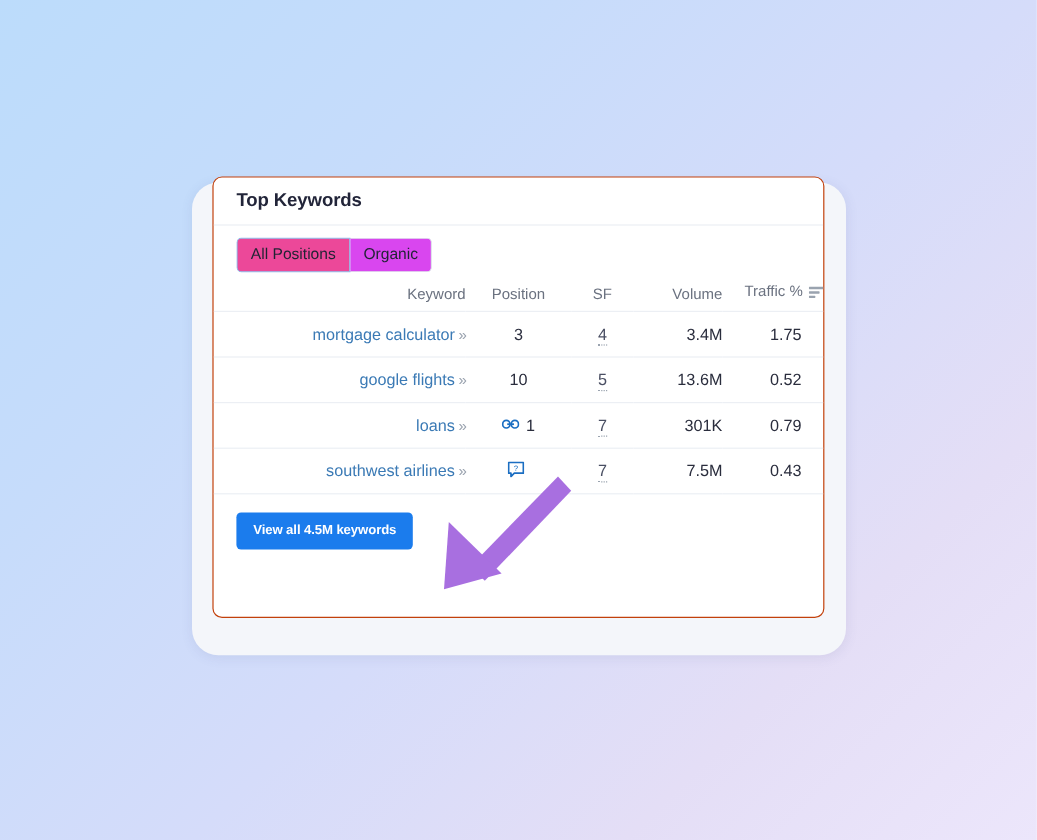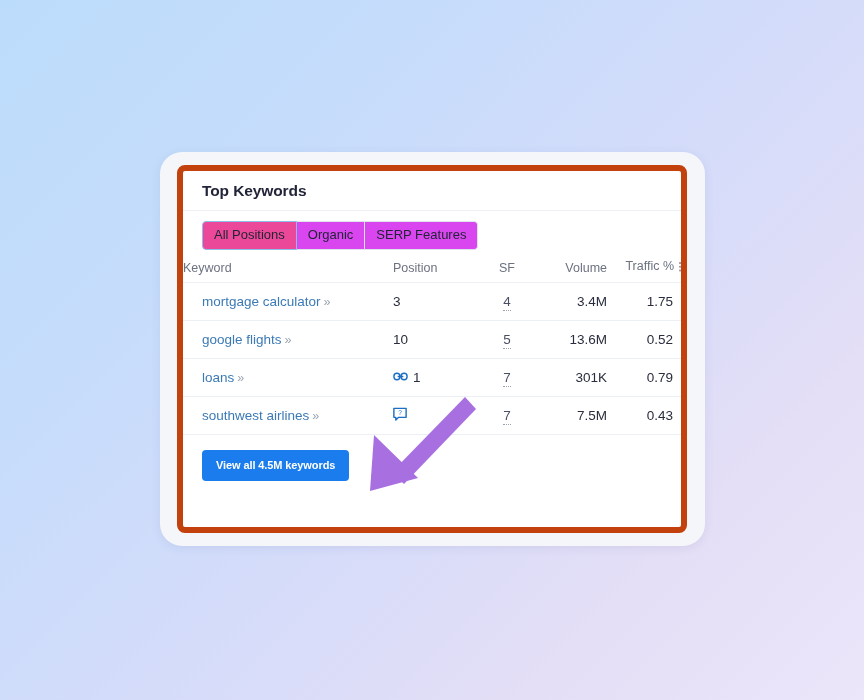--- a/index.html
+++ b/index.html
@@ -26,25 +26,25 @@
     height: 394px;
     background: #f4f6fa;
     border-radius: 22px;
     box-shadow: 0 2px 10px rgba(80,90,140,0.10);
   }
 
   
   #keywords-card {
     position: absolute;
     left: 177px;
-    top: 165px;
+    top: 147px;
     width: 510px;
     height: 368px;
     background: #ffffff;
-    border: 6px solid #c2410c;
+    border: 1px solid #c2410c;
     border-radius: 8px;
     overflow: hidden;
   }
 
   
   .card-header {
     height: 40px;
     padding: 0 19px;
     display: flex;
     align-items: center;
@@ -110,22 +110,22 @@
   }
   table.kw-table td {
     font-size: 13.5px;
     color: #2a2d3d;
     height: 38px;
     border-bottom: 1px solid #eceff4;
     vertical-align: middle;
   }
   tr.kw-row:last-child td { border-bottom: 1px solid #eceff4; }
 
-  .col-keyword { width: 210px; text-align: left;  padding-left: 19px; margin-left: 36px; }
-  .col-position{ width: 88px;  text-align: left; }
+  .col-keyword { width: 210px; text-align: right;  padding-left: 19px; margin-left: 36px; }
+  .col-position{ width: 88px;  text-align: center; }
   .col-sf      { width: 52px;  text-align: center; }
   .col-volume  { width: 74px;  text-align: right; }
   .col-traffic { width: 85px;  text-align: right; padding-right: 19px; }
 
   th.col-traffic { padding-right: 19px; }
 
   .kw-link {
     color: #3b7ab5;
     text-decoration: none;
     font-size: 13.5px;
@@ -189,21 +189,20 @@
 <div id="keywords-card">
 
   <div class="card-header">
     <div class="card-title">Top Keywords</div>
   </div>
 
   <div class="tabs-row">
     <div class="tab-group">
       <div class="tab active">All Positions</div>
       <div class="tab">Organic</div>
-      <div class="tab">SERP Features</div>
     </div>
   </div>
 
   <table class="kw-table">
     <thead>
       <tr>
         <th class="col-keyword">Keyword</th>
         <th class="col-position">Position</th>
         <th class="col-sf">SF</th>
         <th class="col-volume">Volume</th>

